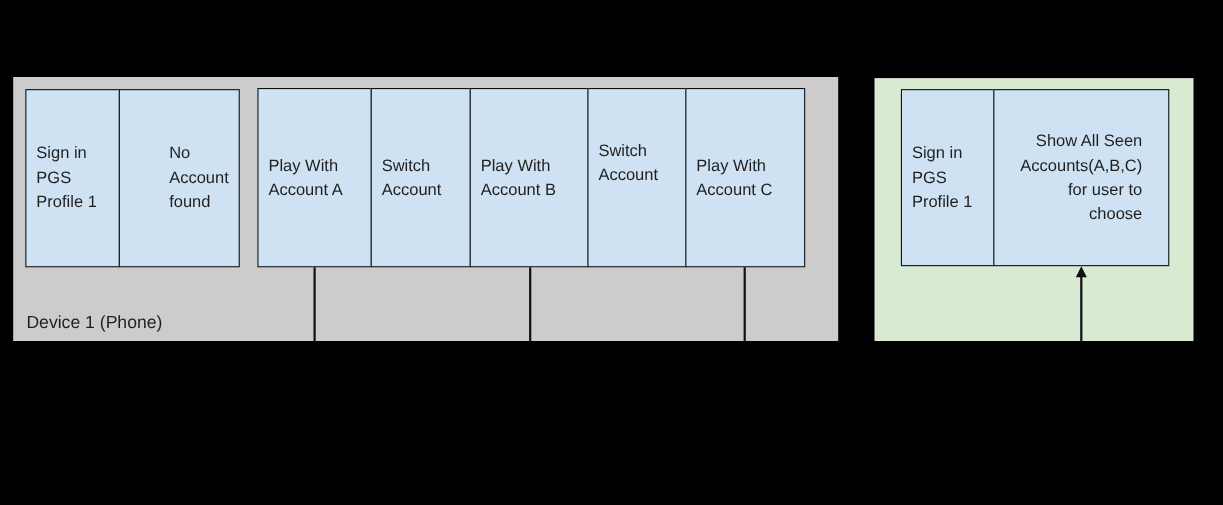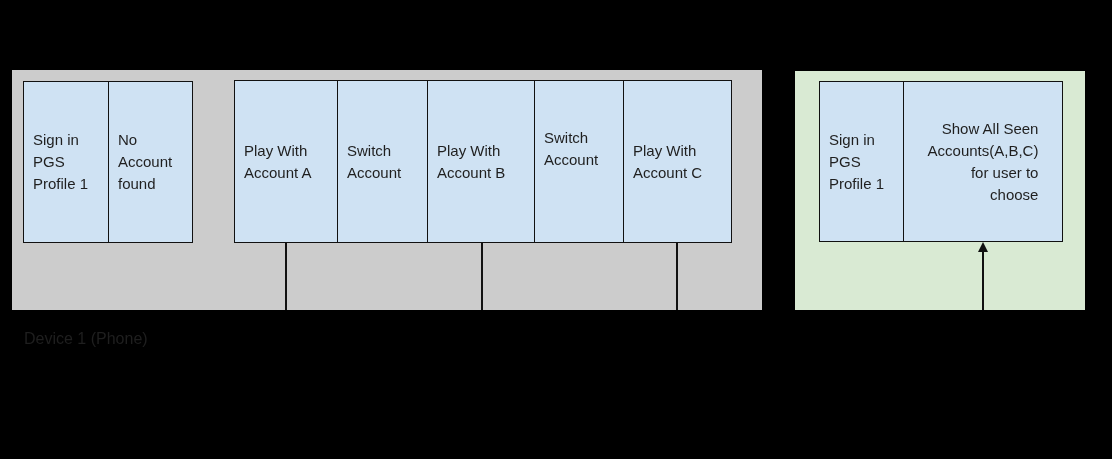--- a/index.html
+++ b/index.html
@@ -56,21 +56,20 @@
   .box.centered > span{padding:0 2px;}
   .box.lift > span{
     transform:translateY(-13px);
   }
   .device-label{
     position:absolute;
     color:var(--text,#1f1f1f);
     font-size:16px;
     line-height:20px;
     white-space:nowrap;
-    margin-top:45px;
   }
   .vline{
     position:absolute;
     width:2px;
     background:var(--connector,#111);
   }
   .arrowhead{
     position:absolute;
     width:0; height:0;
     border-left:5px solid transparent;
@@ -84,21 +83,21 @@
 <div class="canvas">
 
   <div class="panel gray">
 
     <div class="box" style="left:11px; top:11px; width:86px; height:162px;">
       <span>Sign in
 PGS
 Profile 1</span>
     </div>
 
-    <div class="box" style="left:96px; top:11px; width:85px; height:162px;">
+    <div class="box" style="left:96px; top:11px; width:110px; height:162px;justify-content:flex-end;">
       <span>No
 Account
 found</span>
     </div>
 
     <div class="box" style="left:222px; top:10px; width:104px; height:163px;">
       <span>Play With
 Account A</span>
     </div>
 

